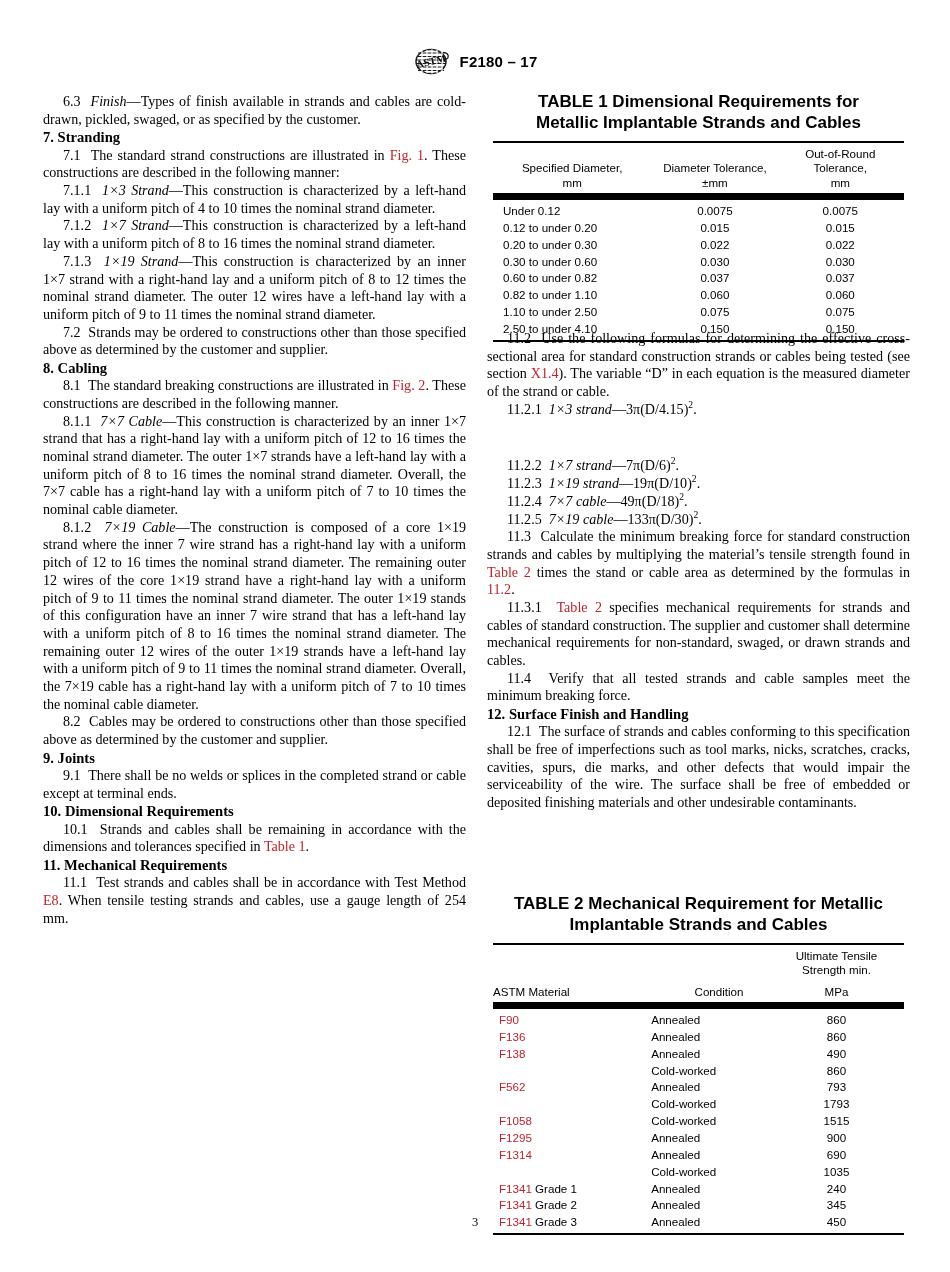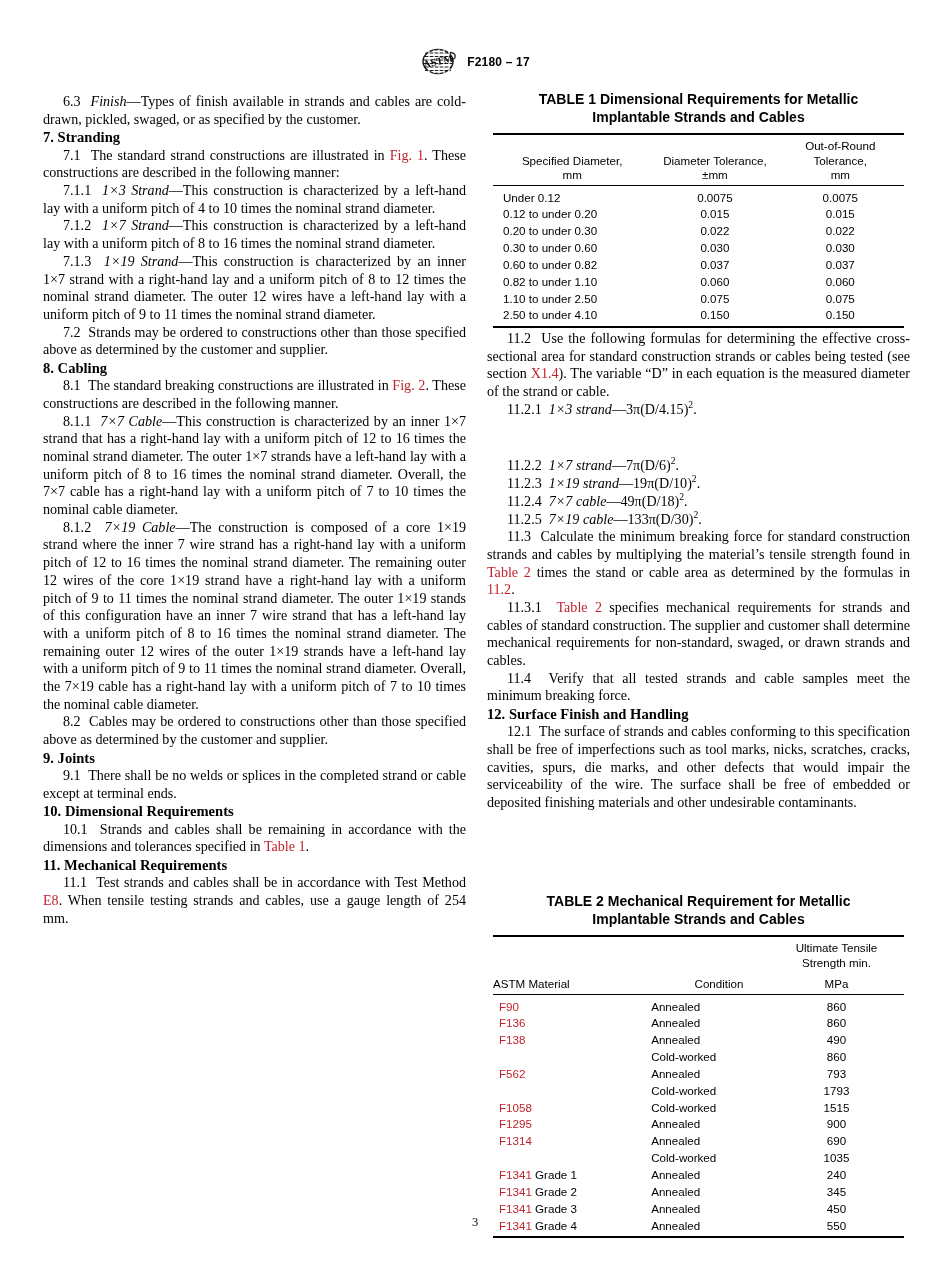--- a/index.html
+++ b/index.html
@@ -34,21 +34,21 @@
     gap: 9px;
   }
   .astm-logo {
     width: 38px;
     height: 27px;
     display: block;
   }
   .doc-designation {
     font-family: "Liberation Sans", sans-serif;
     font-weight: bold;
-    font-size: 12px;
+    font-size: 15px;
     letter-spacing: 0.2px;
     white-space: nowrap;
   }
 
   
   .col {
     position: absolute;
     top: 93px;
     width: 423px;
     font-size: 14.1px;
@@ -82,21 +82,21 @@
   .lnk { color: #c0232c; }
   sup { font-size: 0.68em; vertical-align: super; line-height: 0; }
 
   
   .tbl-wrap {
     font-family: "Liberation Sans", "DejaVu Sans", sans-serif;
     width: 411px;
     margin: 0 auto;
   }
   .tbl-title {
-    font-size: 14px;
+    font-size: 17px;
     font-weight: bold;
     text-align: center;
     line-height: 1.26;
     margin-bottom: 7px;
     padding: 0 14px;
   }
   table.astm {
     border-collapse: collapse;
     width: 100%;
     font-size: 11.6px;
@@ -106,21 +106,21 @@
     padding: 3px 2px 2px 2px;
     line-height: 1.26;
     vertical-align: bottom;
   }
   table.astm thead tr.headrow th {
     border-top: 2.2px solid #000;
     border-bottom: 0;
     padding-top: 4px;
   }
   table.astm tbody tr:first-child td {
-    border-top: 1px solid #000000;
+    border-top: 7px solid #000000;
     padding-top: 3.5px;
   }
   table.astm tbody tr:last-child td {
     padding-bottom: 3.5px;
   }
   table.astm tbody td {
     padding: 0.9px 2px;
     line-height: 1.3;
   }
   .tbl-bottom-rule {
@@ -396,25 +396,20 @@
             <tr>
               <td class="c1"><span class="lnk">F1341</span><span> Grade 2</span></td>
               <td class="c2">Annealed</td>
               <td class="c3">345</td>
             </tr>
             <tr>
               <td class="c1"><span class="lnk">F1341</span><span> Grade 3</span></td>
               <td class="c2">Annealed</td>
               <td class="c3">450</td>
             </tr>
-            <tr>
-              <td class="c1"><span class="lnk">F1341</span><span> Grade 4</span></td>
-              <td class="c2">Annealed</td>
-              <td class="c3">550</td>
-            </tr>
           </tbody>
       </table>
       <div class="tbl-bottom-rule"></div>
     </div>
   </div>
 
   <div class="page-number">3</div>
 
 </div>
 

